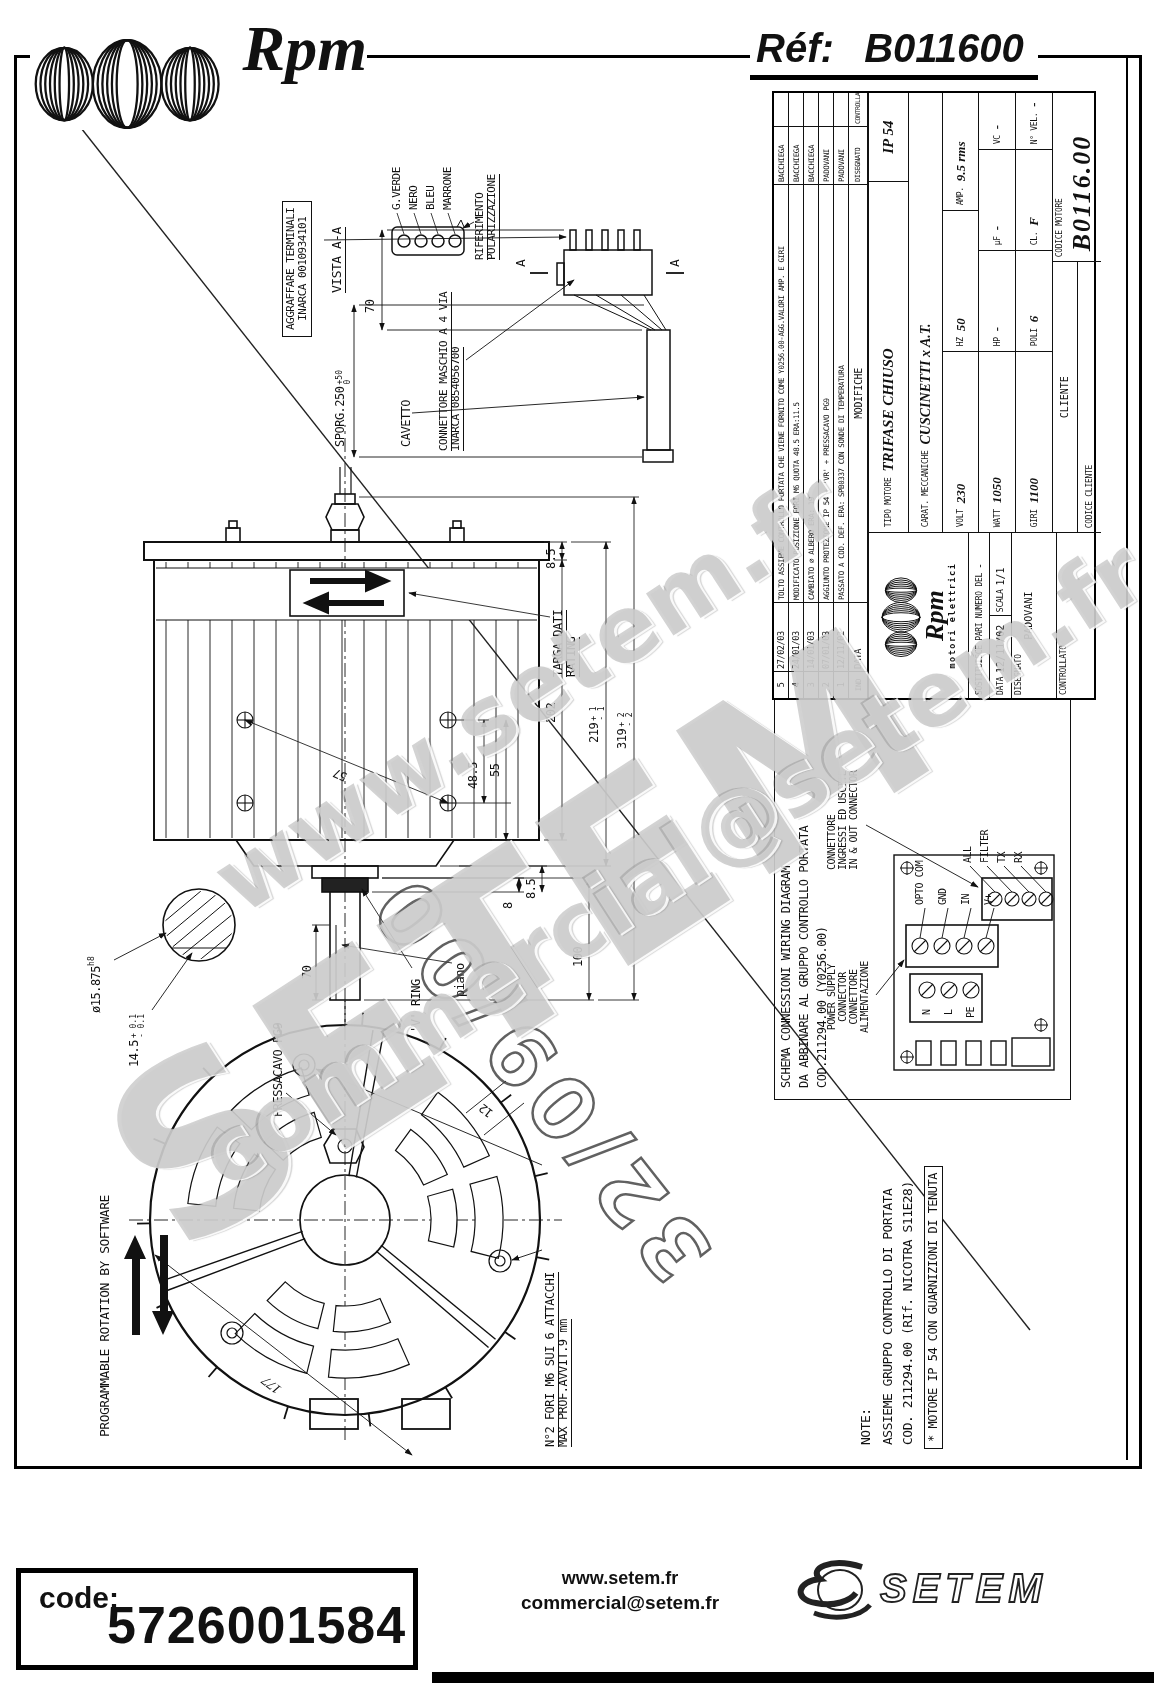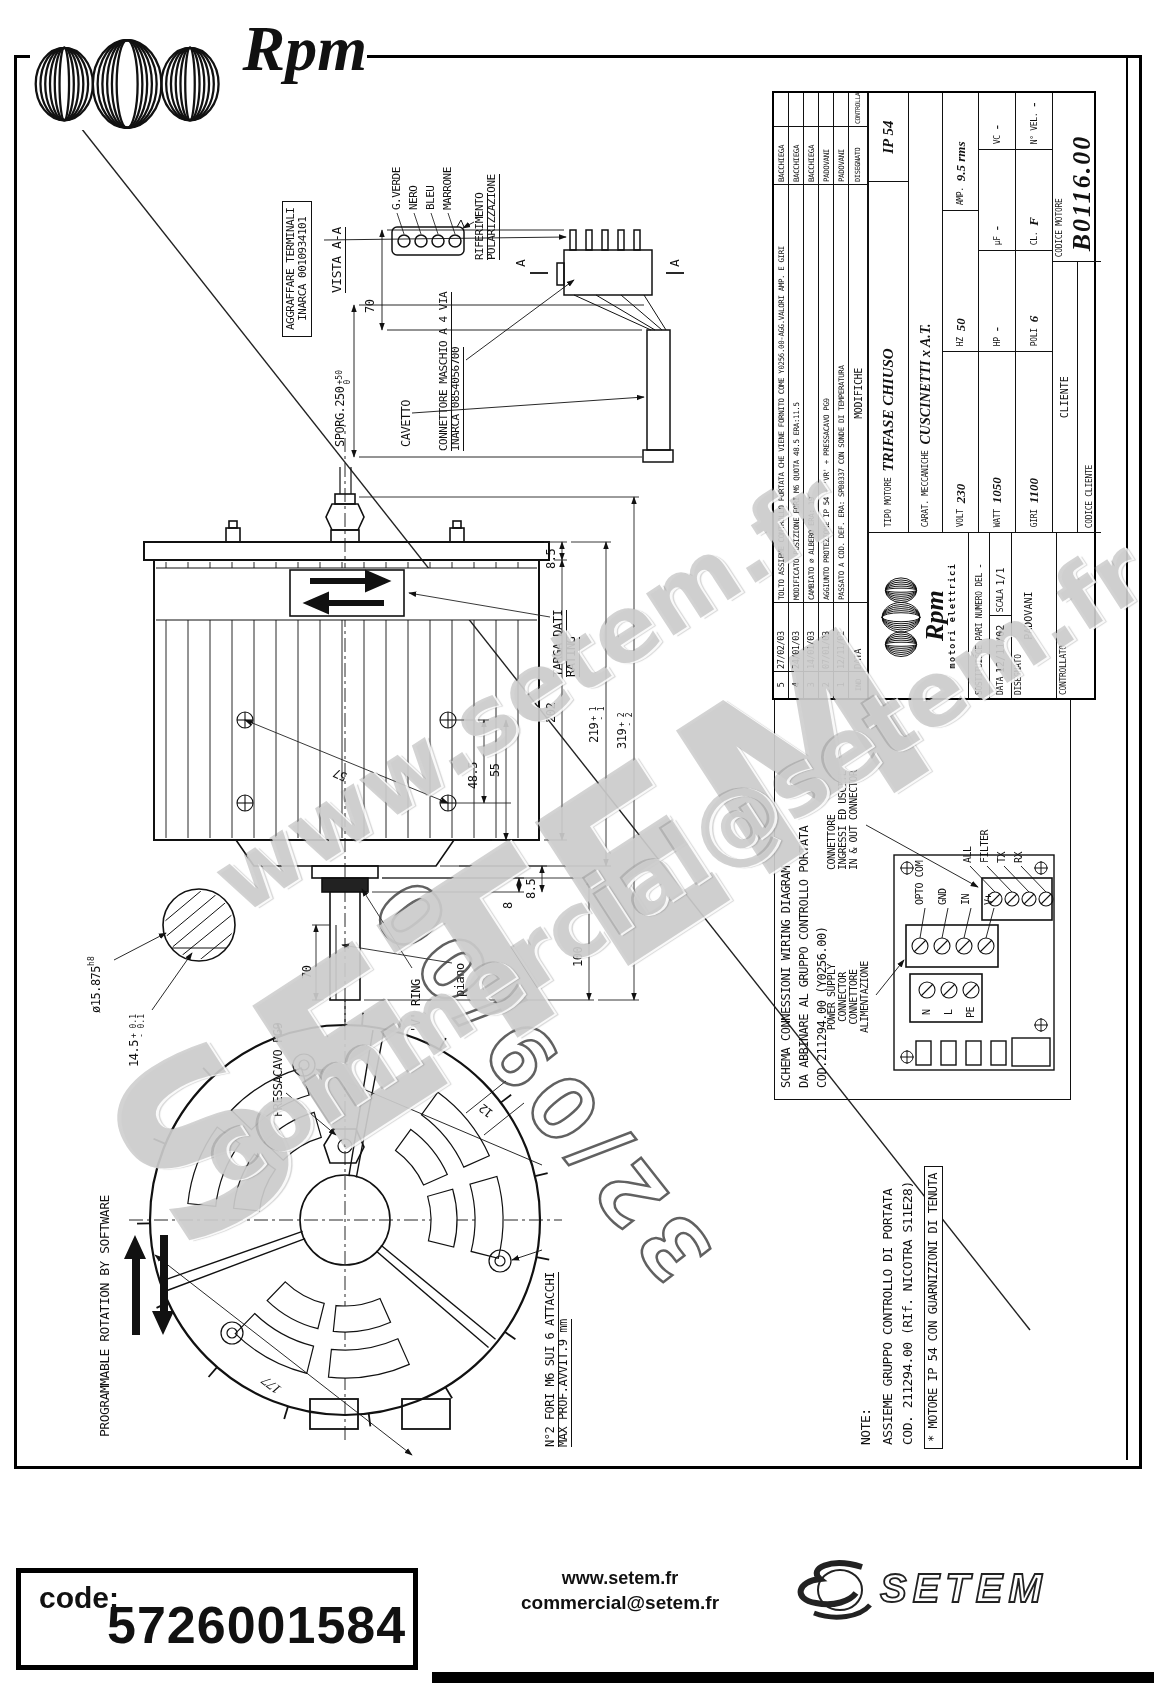--- a/index.html
+++ b/index.html
@@ -642,20 +642,24 @@
         <ellipse cx="168" cy="48" rx="30" ry="38" fill="none" stroke="#111" stroke-width="2.4"></ellipse>
         <ellipse cx="168" cy="48" rx="25" ry="38" fill="none" stroke="#111" stroke-width="2.4"></ellipse>
         <ellipse cx="168" cy="48" rx="20" ry="38" fill="none" stroke="#111" stroke-width="2.4"></ellipse>
         <ellipse cx="168" cy="48" rx="15" ry="38" fill="none" stroke="#111" stroke-width="2.4"></ellipse>
         <ellipse cx="168" cy="48" rx="10" ry="38" fill="none" stroke="#111" stroke-width="2.4"></ellipse>
         <ellipse cx="168" cy="48" rx="5" ry="38" fill="none" stroke="#111" stroke-width="2.4"></ellipse>
       </svg>
   <span class="it" style="font-size:64px;vertical-align:18px;margin-left:8px;">Rpm</span>
 </div>
 
+<div style="position:absolute;left:750px;top:26px;z-index:30;border-bottom:5px solid #000;padding:0 14px 4px 6px;background:#fff;">
+  <span style="font-size:40px;font-weight:bold;font-style:italic;">Réf:</span>
+  <span style="font-size:40px;font-weight:bold;font-style:italic;margin-left:26px;">B011600</span>
+</div>
 
 <div class="wm" style="left:195px;top:845px;font-size:92px;transform:rotate(-33deg);">www.setem.fr</div>
 <div class="wm" style="left:60px;top:1075px;font-size:235px;letter-spacing:8px;transform:rotate(-33deg);">SETEM</div>
 <div class="wm" style="left:180px;top:1120px;font-size:90px;transform:rotate(-33deg);">commercial@setem.fr</div>
 
 <div id="codebox">
   <div style="position:absolute;left:18px;top:8px;font-size:30px;font-weight:bold;">code:</div>
   <div style="position:absolute;left:86px;top:22px;font-size:52px;font-weight:bold;letter-spacing:1px;">5726001584</div>
 </div>
 <div style="position:absolute;left:470px;top:1568px;width:300px;text-align:center;font-weight:bold;font-size:18px;">www.setem.fr</div>

